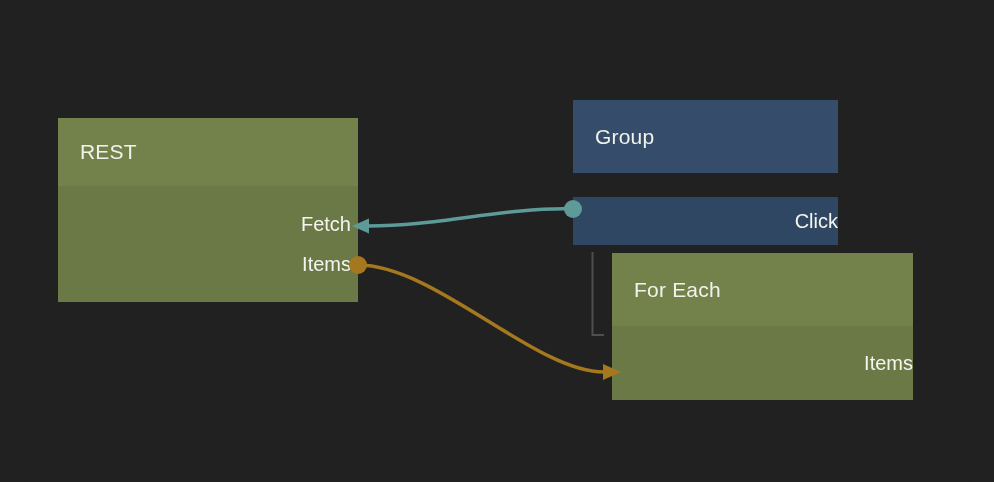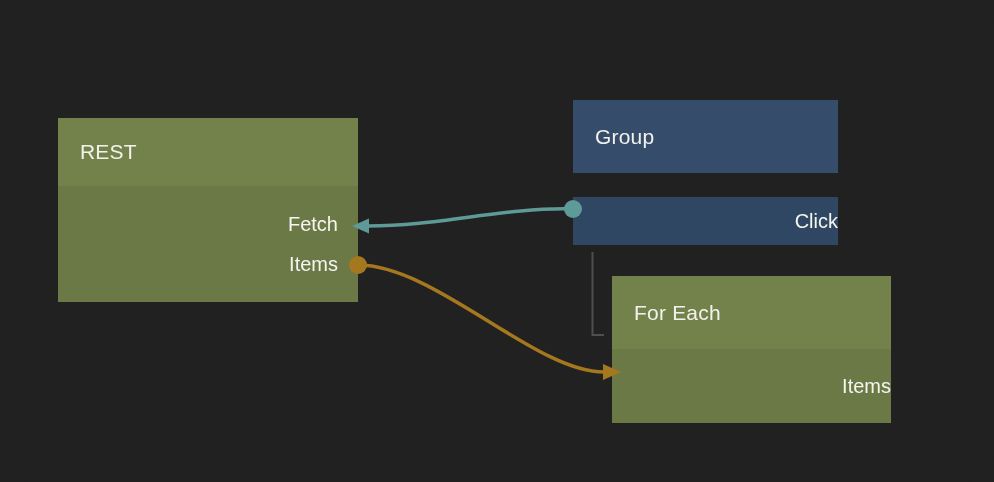--- a/index.html
+++ b/index.html
@@ -39,32 +39,32 @@
   }
   .port {
     height: 40px;
     display: flex;
     align-items: center;
     color: #F5F5F0;
     font-size: 20px;
   }
   .port.output {
     justify-content: flex-end;
-    padding-right: 20px;
+    padding-right: 7px;
   }
   .port.input {
     justify-content: flex-end;
     padding-left: 22px;
   }
   
   #node-rest    { left: 58px;  top: 118px; width: 300px; height: 184px; }
   #node-rest    .node-header { height: 68px; }
   #node-group   { left: 573px; top: 100px; width: 265px; height: 145px; gap: 24px; }
   #node-group   .node-header { height: 73px; }
-  #node-foreach { left: 612px; top: 276px; width: 279px; height: 147px; }
+  #node-foreach { left: 612px; top: 253px; width: 301px; height: 147px; }
   #node-foreach .node-header { height: 73px; }
   #wires {
     position: absolute;
     left: 0; top: 0;
     width: 994px; height: 482px;
     pointer-events: none;
   }
 </style>
 </head>
 <body>

